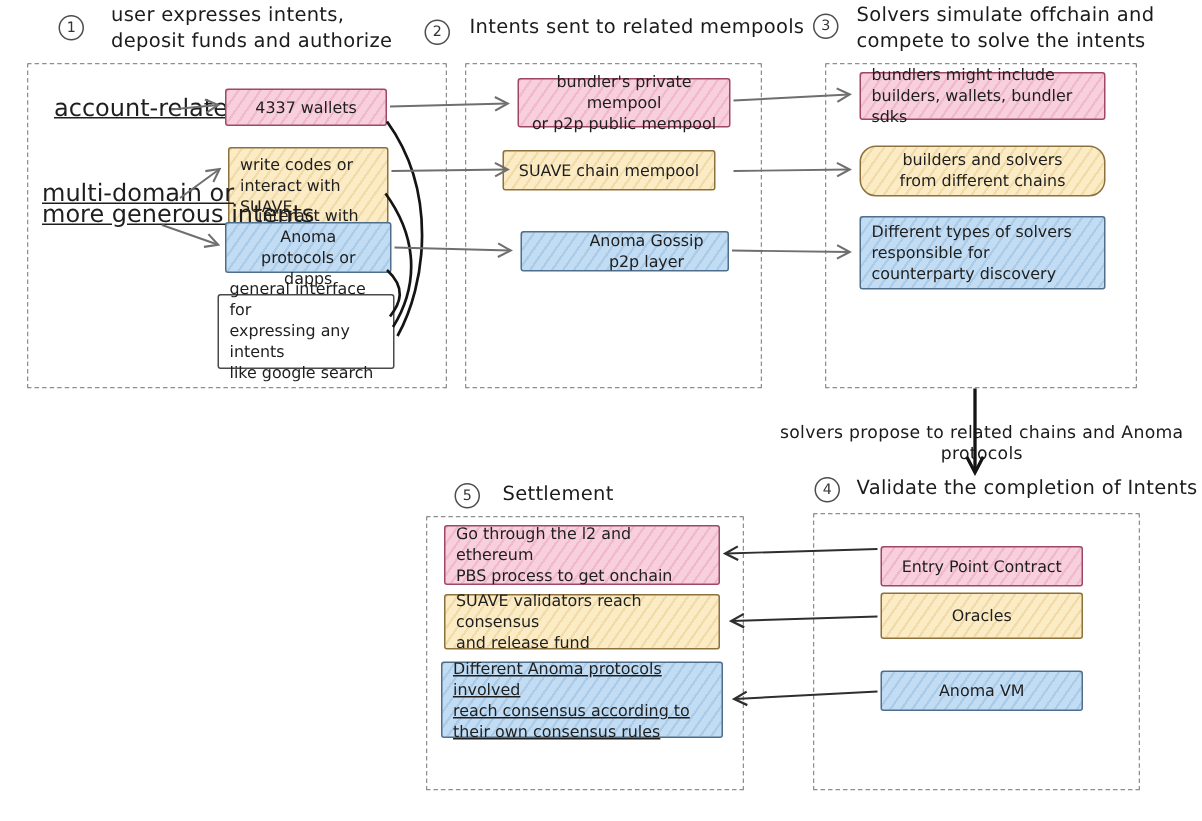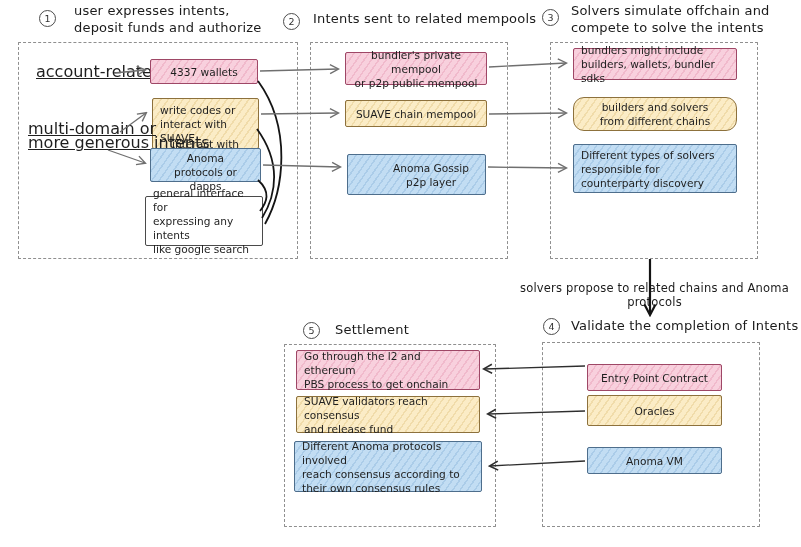--- a/index.html
+++ b/index.html
@@ -74,22 +74,22 @@
   <div class="lbl" style="left:28px;top:122px;">multi-domain or
 more generous intents</div>
   <div class="node blue center" style="left:150px;top:148px;width:111px;height:34px;">interact with Anoma
 protocols or dapps</div>
   <div class="node plain left" style="left:145px;top:196px;width:118px;height:50px;">general interface for
 expressing any intents
 like google search</div>
 
   <div class="node pink center" style="left:345px;top:52px;width:142px;height:33px;">bundler's private mempool
 or p2p public mempool</div>
-  <div class="node yellow center" style="left:345px;top:100px;width:142px;height:27px;">SUAVE chain mempool</div>
-  <div class="node blue center" style="left:347px;top:154px;width:139px;height:41px;padding-left:36px;">Anoma Gossip p2p layer</div>
+  <div class="node yellow center" style="left:335px;top:100px;width:142px;height:27px;">SUAVE chain mempool</div>
+  <div class="node blue center" style="left:347px;top:154px;width:139px;height:27px;padding-left:36px;">Anoma Gossip p2p layer</div>
 
   <div class="node pink left" style="left:573px;top:48px;width:164px;height:32px;">bundlers might include
 builders, wallets, bundler sdks</div>
   <div class="node yellow center" style="left:573px;top:97px;width:164px;height:34px;border-radius:11px;">builders and solvers
 from different chains</div>
   <div class="node blue left" style="left:573px;top:144px;width:164px;height:49px;">Different types of solvers
 responsible for
 counterparty discovery</div>
 
   <div class="connector-label" style="left:508px;top:281px;text-align:center;">solvers propose to related chains and Anoma protocols</div>
@@ -100,21 +100,21 @@
   <div class="circ" style="left:543px;top:318px;">4</div>
   <div class="hdr" style="left:571px;top:317px;">Validate the completion of Intents</div>
 
   <div class="panel" style="left:284px;top:344px;width:210px;height:181px;"></div>
   <div class="panel" style="left:542px;top:342px;width:216px;height:183px;"></div>
 
   <div class="node pink left" style="left:296px;top:350px;width:184px;height:40px;">Go through the l2 and ethereum
 PBS process to get onchain</div>
   <div class="node yellow left" style="left:296px;top:396px;width:184px;height:37px;">SUAVE validators reach consensus
 and release fund</div>
-  <div class="node blue left" style="left:294px;top:441px;width:188px;height:51px;">Different Anoma protocols involved
+  <div class="node blue left" style="left:294px;top:441px;width:188px;height:51px;text-decoration:underline;">Different Anoma protocols involved
 reach consensus according to
 their own consensus rules</div>
 
   <div class="node pink center" style="left:587px;top:352px;width:135px;height:27px;margin-top:12px;">Entry Point Contract</div>
   <div class="node yellow center" style="left:587px;top:395px;width:135px;height:31px;">Oracles</div>
   <div class="node blue center" style="left:587px;top:447px;width:135px;height:27px;">Anoma VM</div>
 
   <svg class="overlay" width="801" height="547" viewBox="0 0 801 547">
     <defs>
       <marker id="ahg" markerUnits="userSpaceOnUse" markerWidth="12" markerHeight="12" viewBox="0 0 12 12" refX="10" refY="6" orient="auto-start-reverse">

